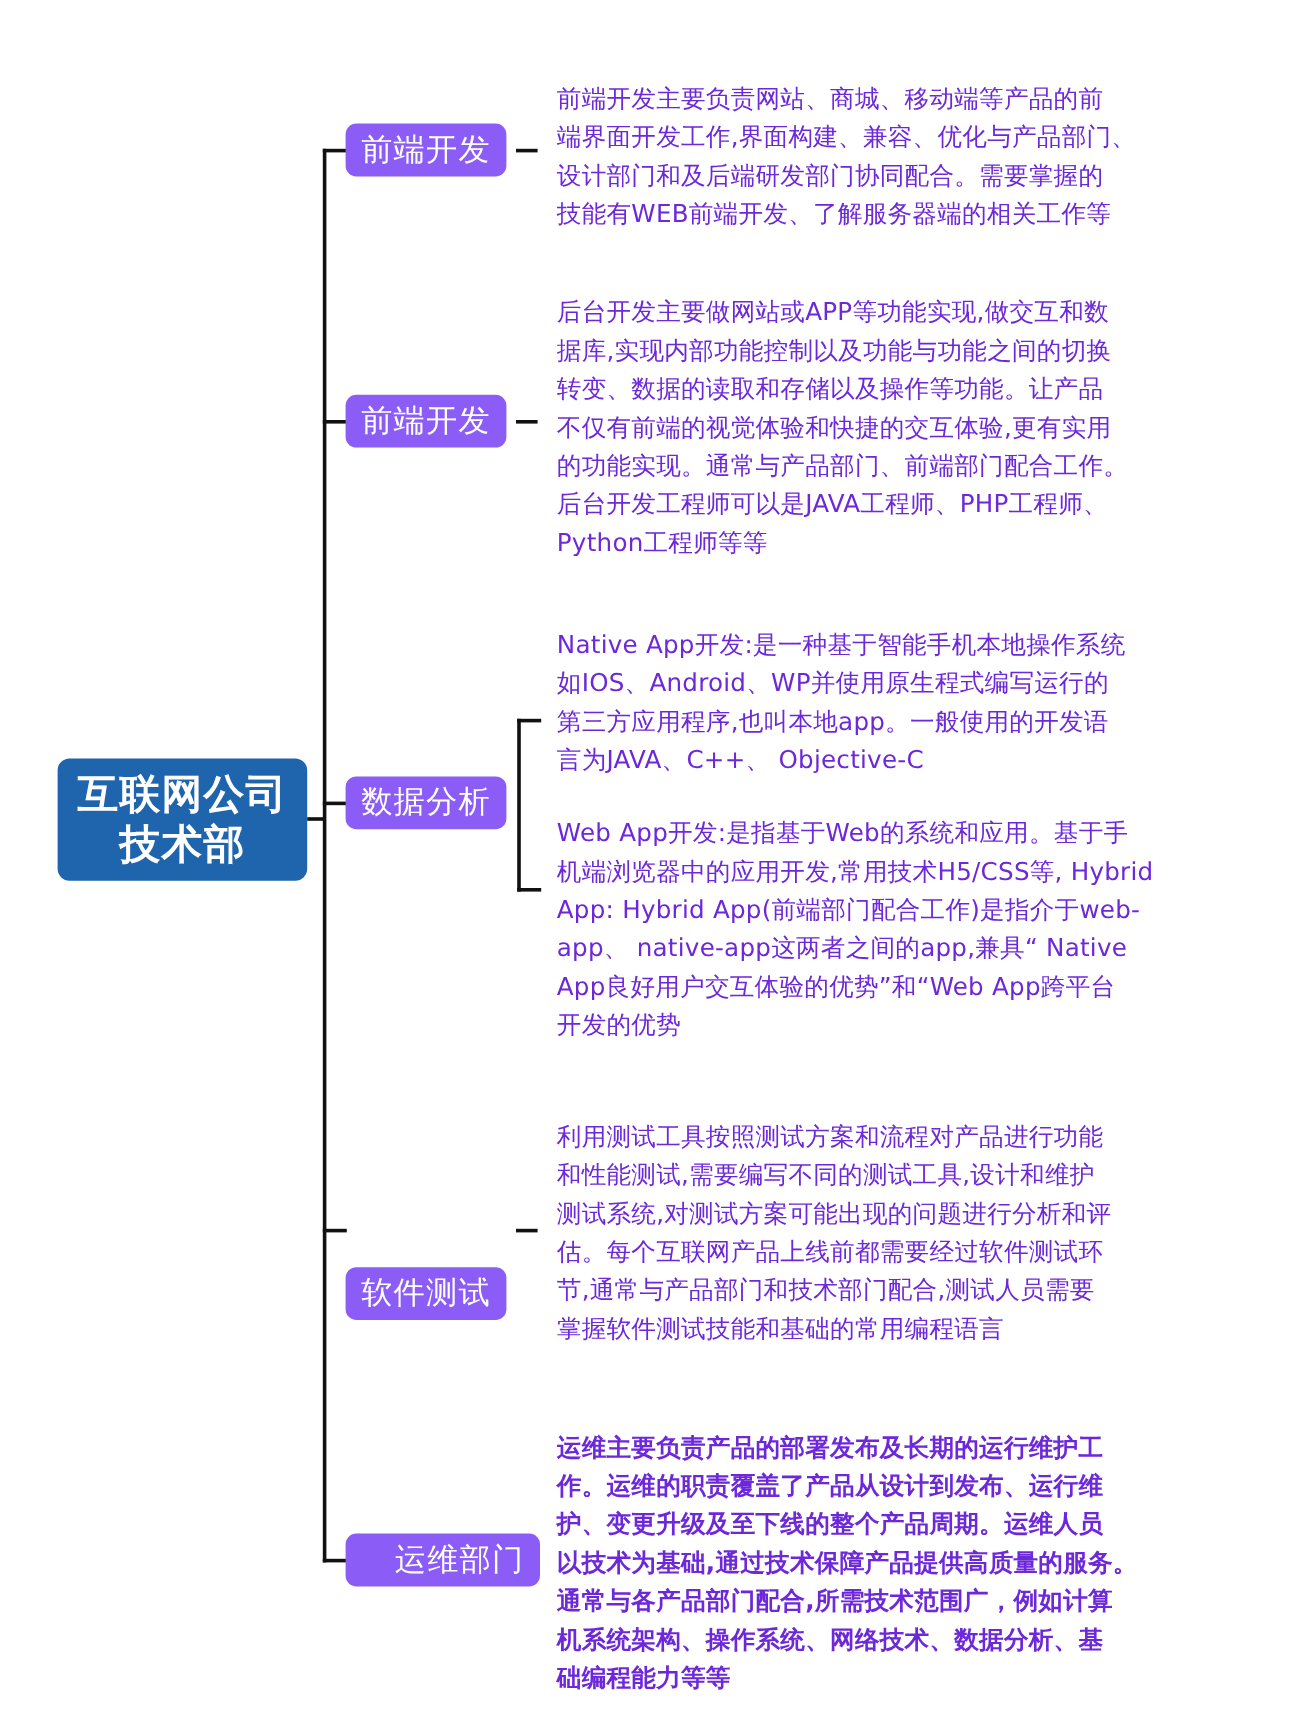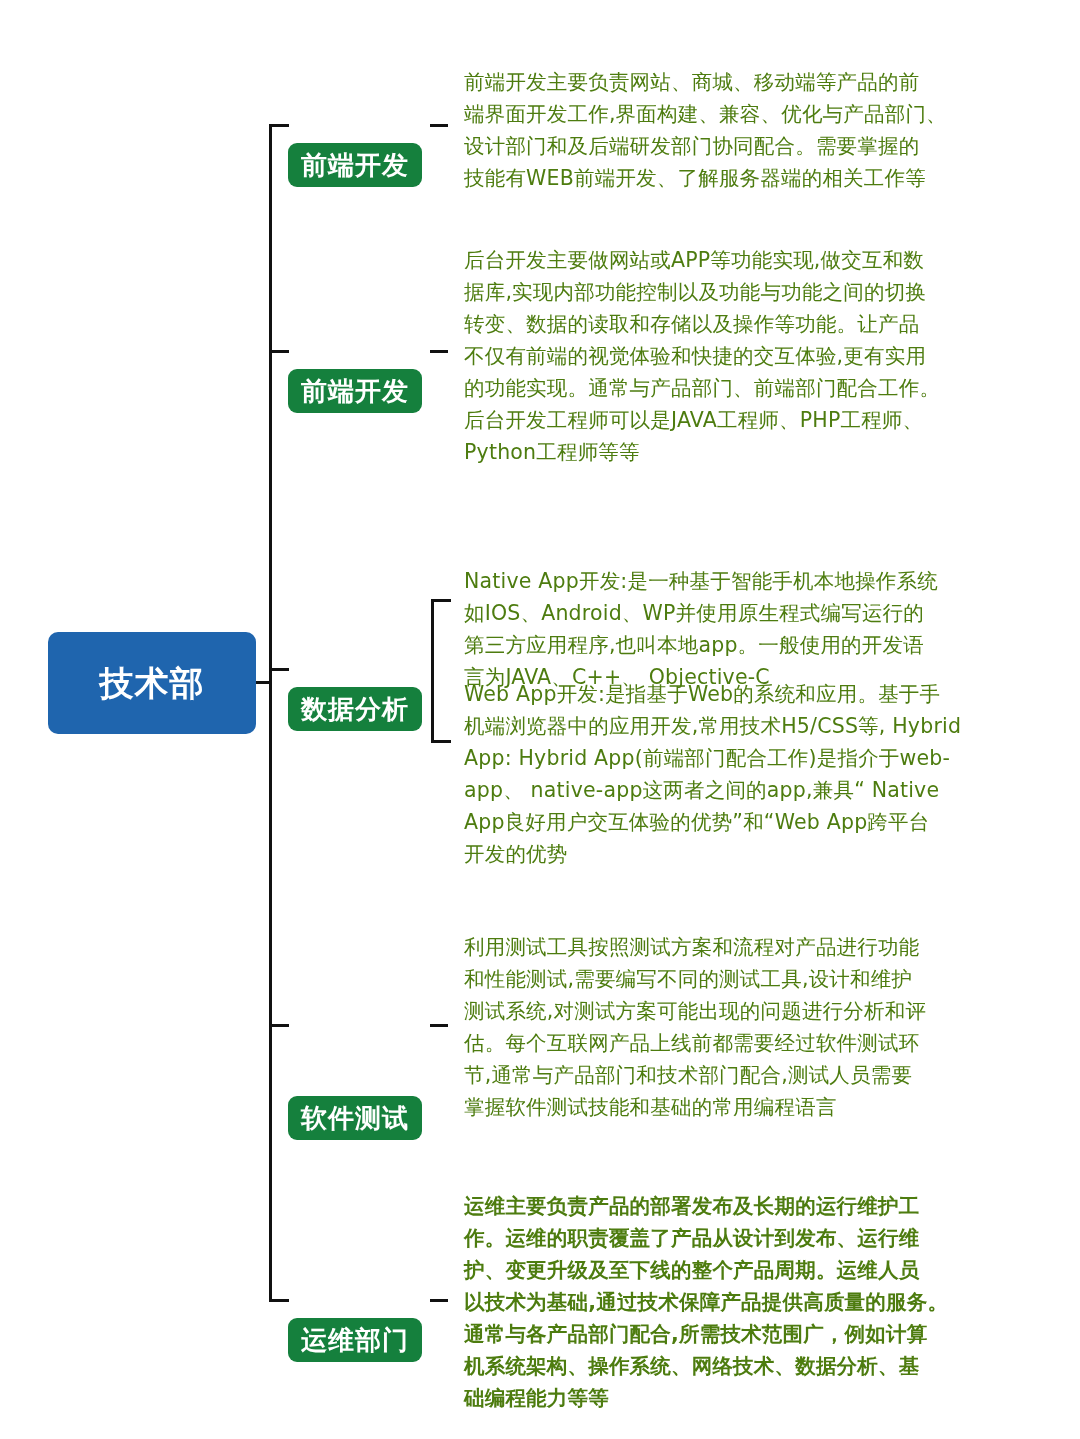--- a/index.html
+++ b/index.html
@@ -36,35 +36,34 @@
     justify-content: center;
     align-items: center;
     letter-spacing: 1px;
   }
   .root span { display: block; }
   .branch {
     position: absolute;
     left: 288px;
     width: 134px;
     height: 44px;
-    background: #15803d;
+    background: #8b5cf6;
     border-radius: 9px;
     color: #ffffff;
-    font-weight: bold;
+    font-weight: normal;
     font-size: 26px;
     line-height: 44px;
     text-align: center;
     letter-spacing: 1px;
-    margin-top: 40px;
   }
   .desc {
     position: absolute;
     left: 464px;
     width: 560px;
-    color: #4d7c0f;
+    color: #6d28d9;
     font-size: 20.5px;
     line-height: 32px;
     white-space: pre-line;
     letter-spacing: 0.2px;
   }
 </style>
 </head>
 <body>
 
 <div class="line" style="left:256px; top:681px; width:15px; height:3px;"></div>
@@ -79,41 +78,42 @@
 <div class="line" style="left:430px; top:124px; width:18px; height:3px;"></div>
 <div class="line" style="left:430px; top:350px; width:18px; height:3px;"></div>
 <div class="line" style="left:430px; top:1024px; width:18px; height:3px;"></div>
 <div class="line" style="left:430px; top:1299px; width:18px; height:3px;"></div>
 
 <div class="line" style="left:431px; top:599px; width:3px; height:144px;"></div>
 <div class="line" style="left:431px; top:599px; width:20px; height:3px;"></div>
 <div class="line" style="left:431px; top:740px; width:20px; height:3px;"></div>
 
 <div class="root">
+  <span>互联网公司</span>
   <span>技术部</span>
 </div>
 
 <div class="branch" style="top:103px;">前端开发</div>
 <div class="branch" style="top:329px;">前端开发</div>
 <div class="branch" style="top:647px;">数据分析</div>
 <div class="branch" style="top:1056px;">软件测试</div>
-<div class="branch" style="top:1278px;">运维部门</div>
+<div class="branch" style="top:1278px;padding-left:28px;">运维部门</div>
 
 <div class="desc" style="top:66px;">前端开发主要负责网站、商城、移动端等产品的前
 端界面开发工作,界面构建、兼容、优化与产品部门、
 设计部门和及后端研发部门协同配合。需要掌握的
 技能有WEB前端开发、了解服务器端的相关工作等</div>
 <div class="desc" style="top:244px;">后台开发主要做网站或APP等功能实现,做交互和数
 据库,实现内部功能控制以及功能与功能之间的切换
 转变、数据的读取和存储以及操作等功能。让产品
 不仅有前端的视觉体验和快捷的交互体验,更有实用
 的功能实现。通常与产品部门、前端部门配合工作。
 后台开发工程师可以是JAVA工程师、PHP工程师、
 Python工程师等等</div>
-<div class="desc" style="top:521px;margin-top:44px;">Native App开发:是一种基于智能手机本地操作系统
+<div class="desc" style="top:521px;">Native App开发:是一种基于智能手机本地操作系统
 如IOS、Android、WP并使用原生程式编写运行的
 第三方应用程序,也叫本地app。一般使用的开发语
 言为JAVA、C++、 Objective-C</div>
 <div class="desc" style="top:678px;">Web App开发:是指基于Web的系统和应用。基于手
 机端浏览器中的应用开发,常用技术H5/CSS等, Hybrid
 App: Hybrid App(前端部门配合工作)是指介于web-
 app、 native-app这两者之间的app,兼具“ Native
 App良好用户交互体验的优势”和“Web App跨平台
 开发的优势</div>
 <div class="desc" style="top:931px;">利用测试工具按照测试方案和流程对产品进行功能

